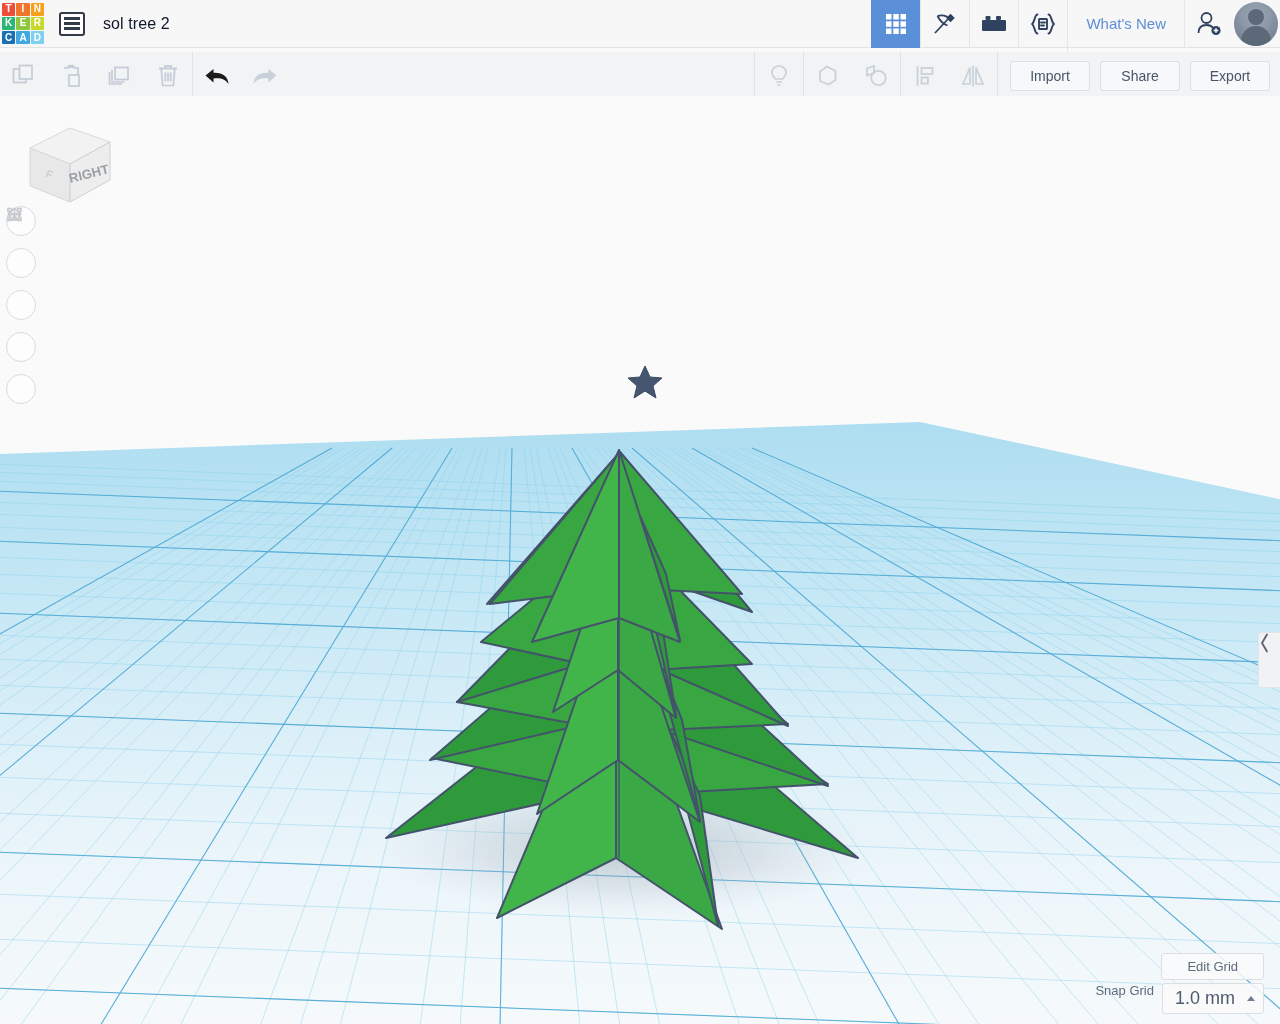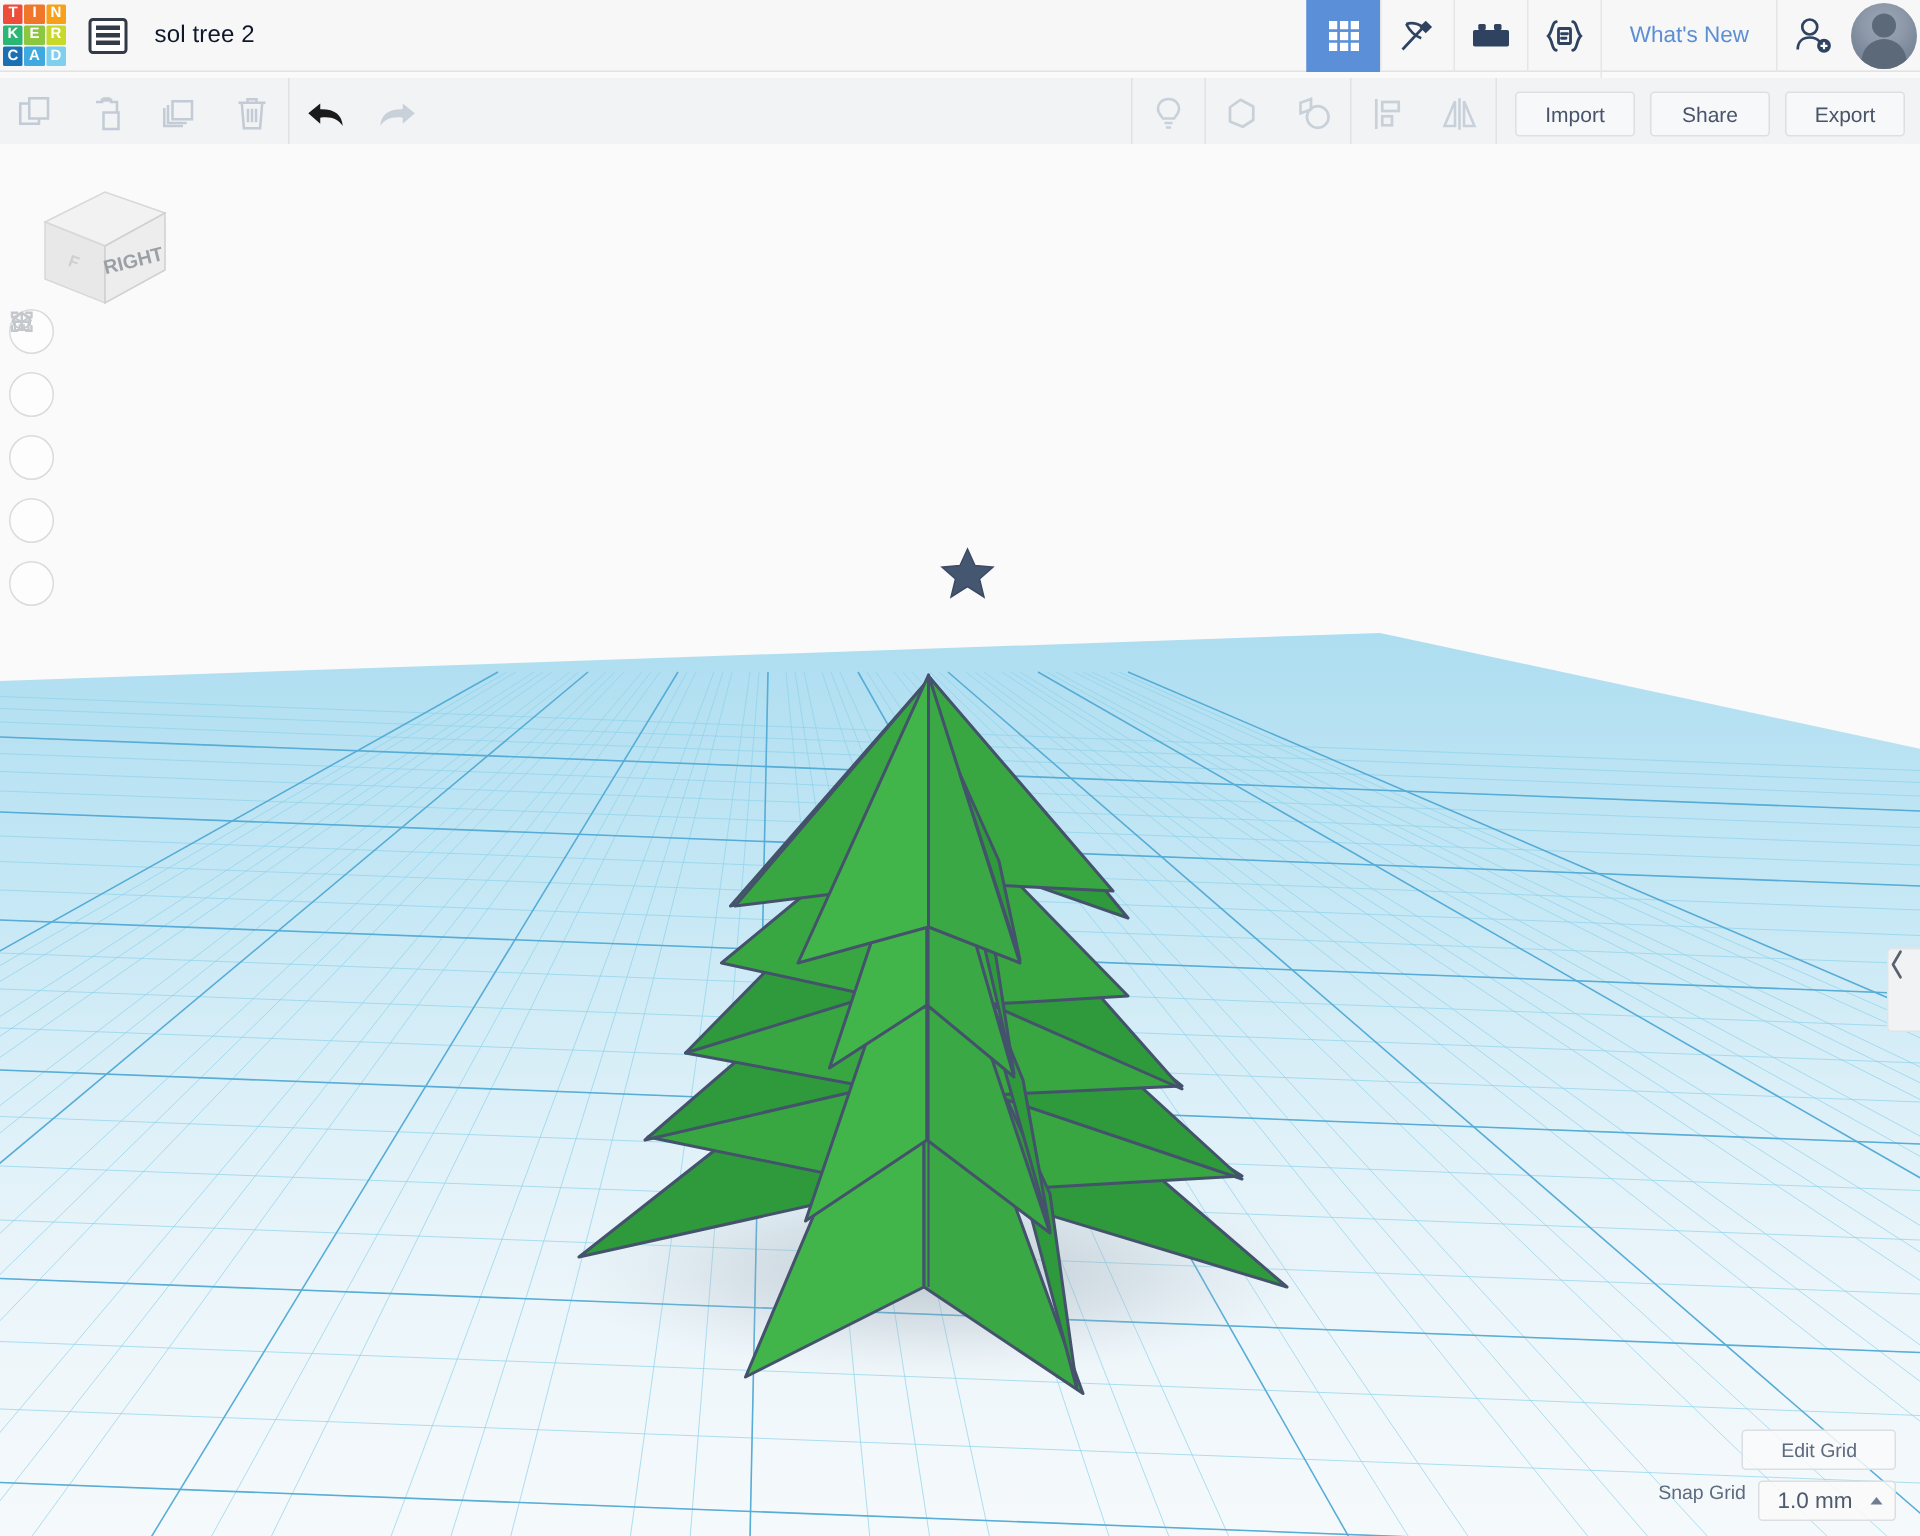--- a/index.html
+++ b/index.html
@@ -116,21 +116,21 @@
     position: absolute; right: 16px; bottom: 44px;
     padding: 5px 25px; font-size: 13px; color: #5e6a7d;
     background: rgba(250,250,250,0.85); border: 1px solid #dcdee2; border-radius: 3px;
   }
   .snaprow {
     position: absolute; right: 16px; bottom: 10px;
     display: flex; gap: 8px;
   }
   .snaplabel { font-size: 13px; color: #5e6a7d; }
   .snapsel {
-    padding: 4px 8px 4px 12px; font-size: 15px; color: #4e5a6e;
+    padding: 4px 8px 4px 12px; font-size: 18px; color: #4e5a6e;
     background: rgba(250,250,250,0.85); border: 1px solid #dcdee2; border-radius: 3px;
     display: flex; align-items: center; gap: 12px; min-width: 68px;
   }
   .caret-up { width: 0; height: 0; border-left: 4px solid transparent; border-right: 4px solid transparent; border-bottom: 5px solid #707d90; }
 
   
   .panel-tab {
     position: absolute; right: 0; top: 536px; width: 22px; height: 56px;
     background: #f1f2f4; border: 1px solid #e2e4e7; border-right: none;
     border-radius: 3px 0 0 3px;

